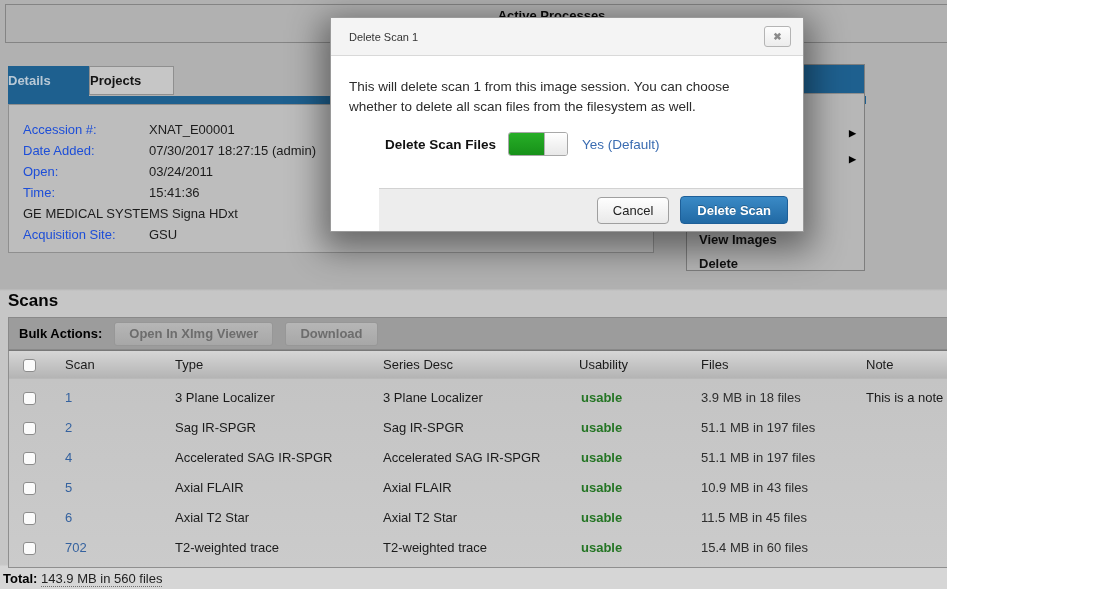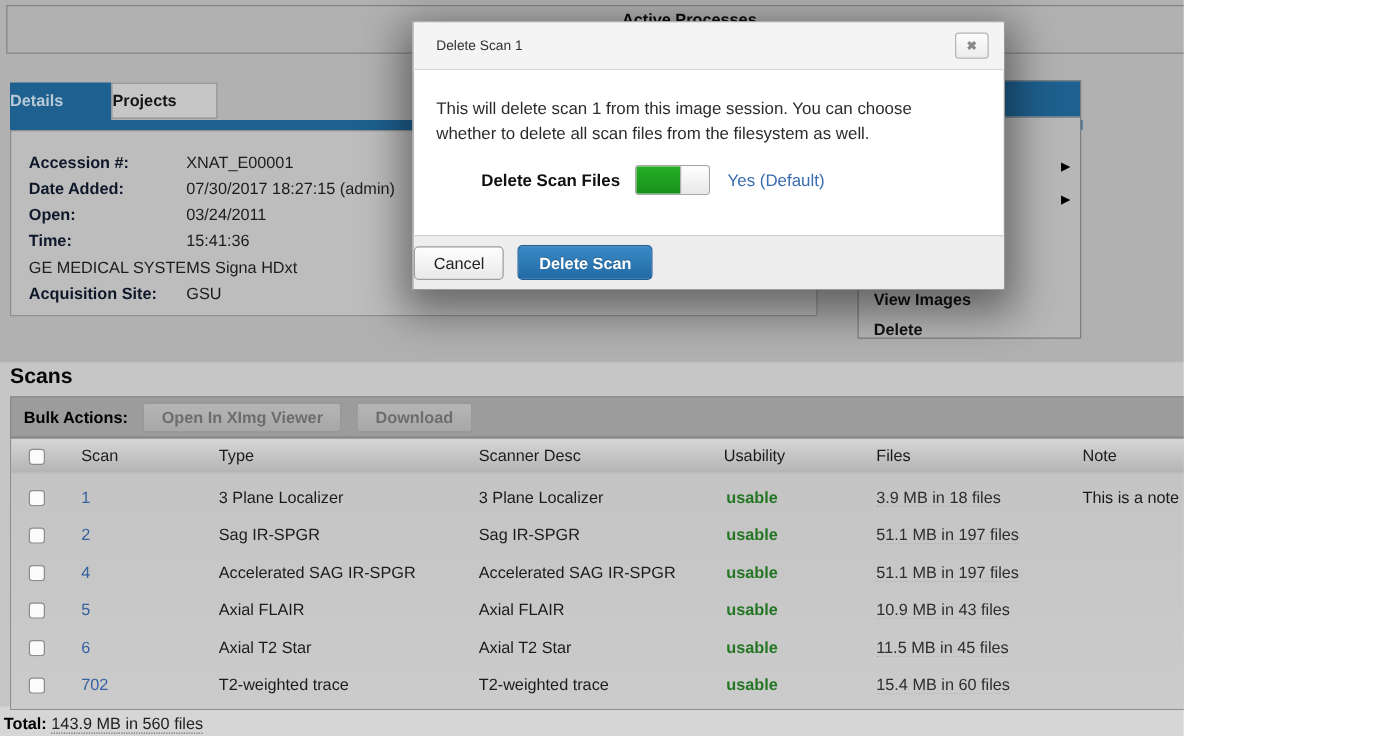--- a/index.html
+++ b/index.html
@@ -16,21 +16,21 @@
   .tabs { position:absolute; left:8px; top:66px; display:flex; align-items:flex-start; }
   .tab { text-align:left; font-weight:bold; cursor:default; }
   .tab.active { width:81px; height:30px; line-height:30px; background:#1e608f; color:#b9c9d6; }
   .tab.inactive { width:85px; height:29px; line-height:27px; background:#c6c6c6; border:1px solid #8f8f8f; color:#141414; }
   .blue-strip { position:absolute; left:8px; top:96px; width:858px; height:8px; background:#1e608f; }
 
   
   .details-panel { position:absolute; left:8px; top:104px; width:646px; height:149px;
                    border:1px solid #8f8f8f; background:#bdbdbd; padding:14px 0 0 14px; overflow:hidden; }
   .detail-row { display:flex; line-height:21px; white-space:nowrap; }
-  .detail-label { font-weight:bold; width:126px; flex:0 0 126px; color:#0f172a; }
+  .detail-label { font-weight:normal; width:126px; flex:0 0 126px; color:#1d4ed8; }
   .detail-value { color:#1c1c1c; }
 
   
   .actions-panel { position:absolute; left:686px; top:64px; width:179px; height:207px;
                    border:1px solid #7e7e7e; background:#b7b7b7; }
   .actions-header { height:29px; background:#1e608f; border-bottom:1px solid #8f8f8f; }
   .action-item { position:absolute; left:0; width:100%; height:23px; line-height:23px;
                  padding-left:12px; font-weight:bold; color:#111; cursor:pointer; }
   .action-item .arrow { position:absolute; right:8px; top:0; font-size:9px; color:#000; }
   .ai-0 { top:57px; } .ai-1 { top:83px; } .ai-2 { top:163px; } .ai-3 { top:187px; }
@@ -73,21 +73,21 @@
   .modal-body { padding:21px 18px 32px; }
   .modal-text { font-size:13.5px; color:#2c2c2c; line-height:20px; max-width:430px; }
   .toggle-row { margin-top:15px; padding-left:16px; display:flex; align-items:center; }
   .toggle-label { font-weight:bold; font-size:13.5px; color:#111;margin-left:20px; }
   .toggle { width:60px; height:24px; margin-left:12px; border:1px solid #a8a8a8; border-radius:3px;
             overflow:hidden; display:flex; cursor:pointer; background:#fff; }
   .toggle-on { width:36px; background:linear-gradient(#27ae27,#179119); }
   .toggle-knob { width:24px; background:linear-gradient(#ffffff,#e8e8e8); border-left:1px solid #b0b0b0; }
   .toggle-state { margin-left:14px; font-size:13.5px; color:#3a6cb1; cursor:pointer; }
   .modal-footer { height:43px; background:#ededed; border-top:1px solid #d2d2d2;
-                  display:flex; align-items:center; gap:11px; padding-right:15px; }
+                  display:flex; align-items:center; justify-content:flex-end; gap:11px; padding-right:15px;margin-left:48px; }
   .btn { font-family:inherit; font-size:13px; border-radius:4px; cursor:pointer; }
   .btn-cancel { height:27px; padding:0 15px; background:linear-gradient(#fefefe,#e9e9e9);
                 border:1px solid #9f9f9f; color:#222; }
   .btn-confirm { height:28px; padding:0 16px; background:linear-gradient(#3a8ac6,#2169a4);
                  border:1px solid #1e5f98; color:#fff; font-weight:bold; text-shadow:0 -1px 0 rgba(0,0,0,0.25); }
 </style>
 </head>
 <body>
 
 <div class="page">
@@ -152,21 +152,21 @@
     <span class="toolbar-label">Bulk Actions:</span>
     <button class="toolbar-btn">Open In XImg Viewer</button>
     <button class="toolbar-btn">Download</button>
   </div>
 
   <div class="scans-table">
     <div class="thead grid-cols">
       <div class="cell-check"><span class="checkbox"></span></div>
       <div>Scan</div>
       <div>Type</div>
-      <div>Scanner Desc</div>
+      <div>Series Desc</div>
       <div>Usability</div>
       <div>Files</div>
       <div>Note</div>
       <div class="cell-run">Run</div>
     </div>
     <div class="tbody">
 
       <div class="trow grid-cols">
         <div class="cell-check"><span class="checkbox"></span></div>
         <div><a class="scan-link">1</a></div>

